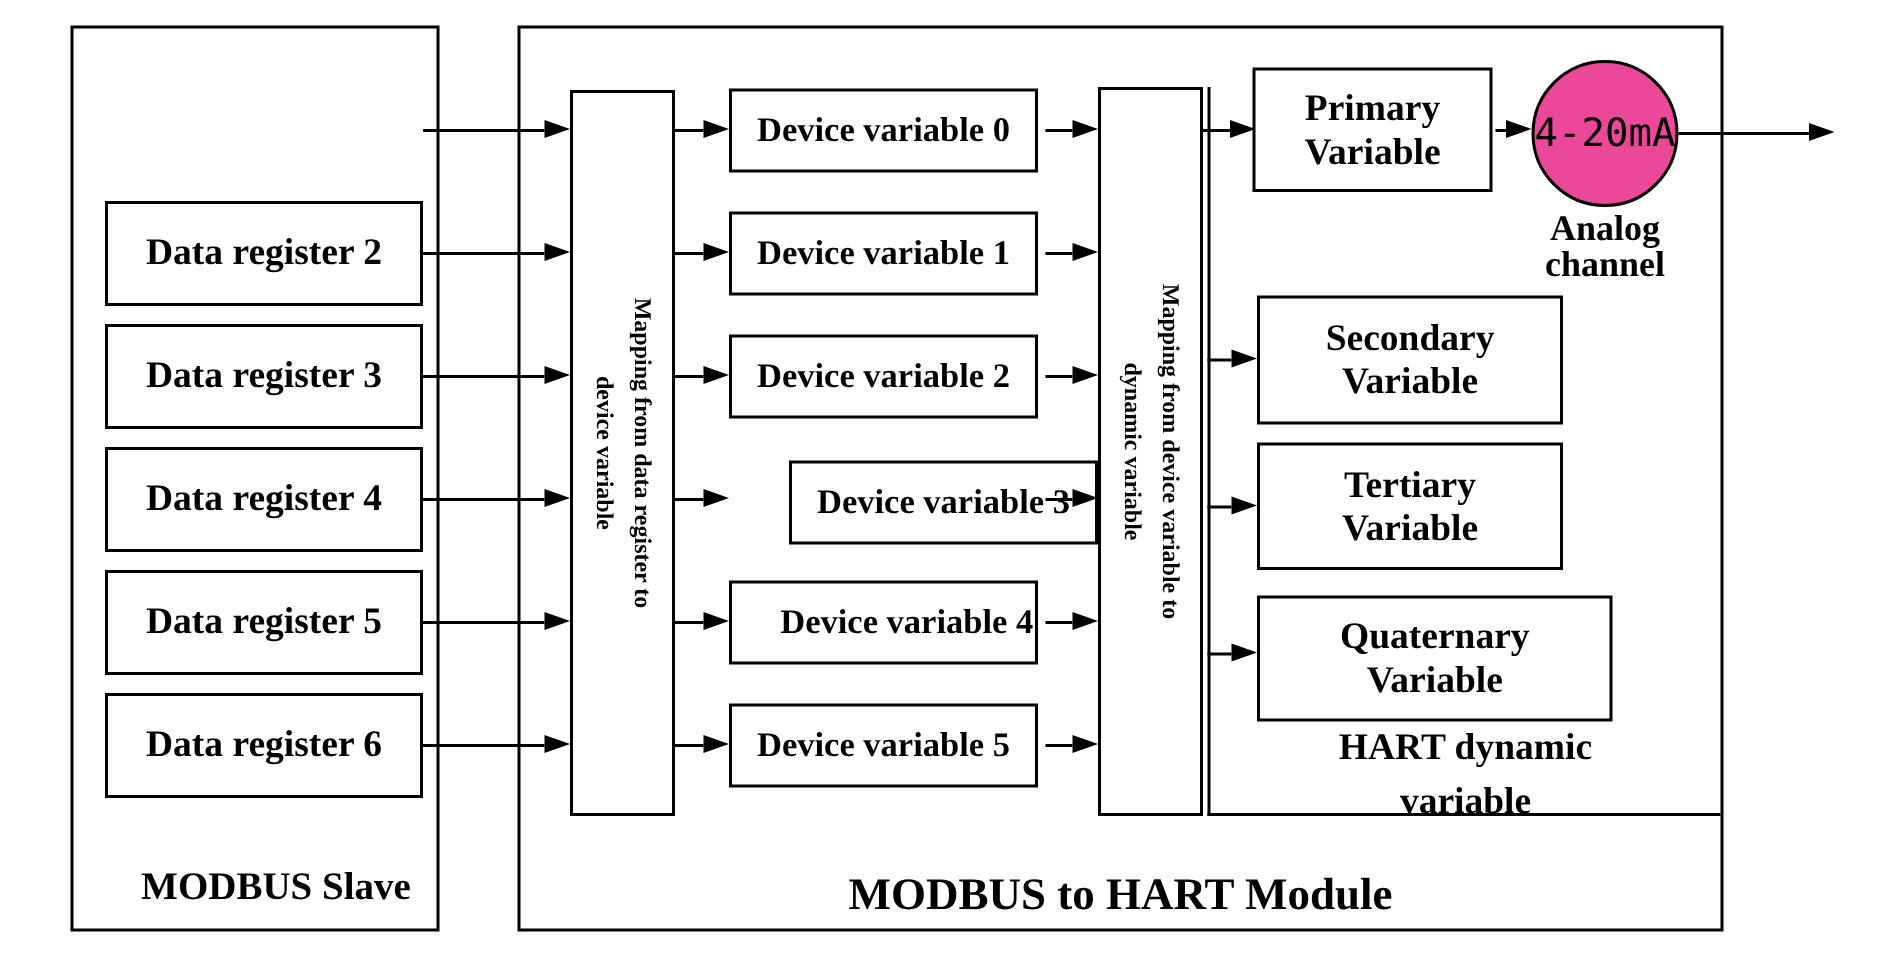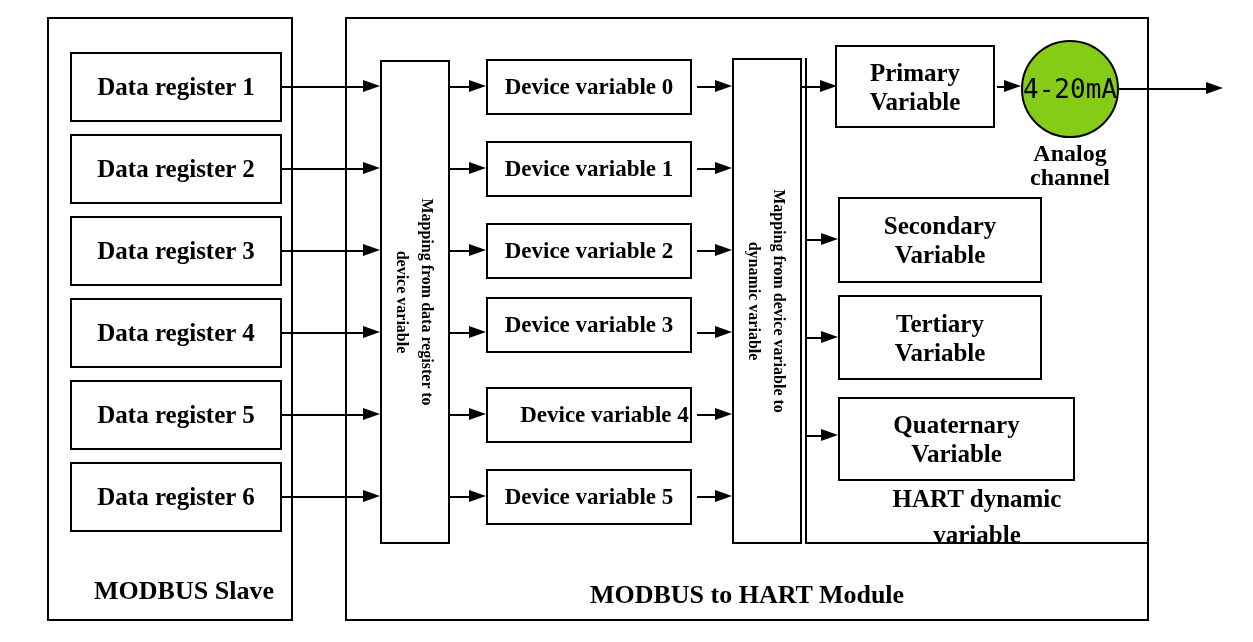--- a/index.html
+++ b/index.html
@@ -40,37 +40,34 @@
     content:'';position:absolute;left:100%;top:-6px;
     width:0;height:0;
     border-left:17px solid #000;
     border-top:6px solid transparent;
     border-bottom:6px solid transparent;
   }
   .line{position:absolute;background:#000;}
   .circle{
     position:absolute;left:1021px;top:40px;width:98px;height:98px;
     border:2px solid #000;border-radius:50%;box-sizing:border-box;
-    background:#84cc16;
+    background:#ec4899;
     display:flex;align-items:center;justify-content:center;
     font-family:"DejaVu Sans Mono",monospace;
     font-weight:normal;font-size:26px;
   }
   .caption{position:absolute;text-align:center;}
 </style>
 </head>
 <body>
 
 <div class="canvas">
 
   <div class="box container-box" style="left:47px;top:17px;width:246px;height:604px;"></div>
 
-  <div class="box reg" style="top:52px;">
-      <span>Data register 1</span>
-    </div>
   <div class="box reg" style="top:134px;">
       <span>Data register 2</span>
     </div>
   <div class="box reg" style="top:216px;">
       <span>Data register 3</span>
     </div>
   <div class="box reg" style="top:298px;">
       <span>Data register 4</span>
     </div>
   <div class="box reg" style="top:380px;">
@@ -93,21 +90,21 @@
 
   <div class="box dv" style="top:59px;">
       <span>Device variable 0</span>
     </div>
   <div class="box dv" style="top:141px;">
       <span>Device variable 1</span>
     </div>
   <div class="box dv" style="top:223px;">
       <span>Device variable 2</span>
     </div>
-  <div class="box dv" style="top:297px;">
+  <div class="box dv" style="top:307px;margin-left:40px;">
       <span>Device variable 3</span>
     </div>
   <div class="box dv" style="top:387px;padding-left:31px;">
       <span>Device variable 4</span>
     </div>
   <div class="box dv" style="top:469px;">
       <span>Device variable 5</span>
     </div>
 
   <div class="box" style="left:732px;top:58px;width:70px;height:486px;">
@@ -143,21 +140,21 @@
   </div>
 
   <div class="circle">
     <span>4-20mA</span>
   </div>
   <div class="caption" style="left:995px;top:141px;width:150px;font-size:24px;line-height:24px;">
     <div>Analog</div>
     <div>channel</div>
   </div>
 
-  <div class="caption" style="left:345px;top:580px;width:804px;font-size:26px;">MODBUS to HART Module</div>
+  <div class="caption" style="left:345px;top:580px;width:804px;font-size:30px;">MODBUS to HART Module</div>
 
   <div class="arrow" style="left:282px;top:86px;width:81px;"></div>
   <div class="arrow" style="left:282px;top:168px;width:81px;"></div>
   <div class="arrow" style="left:282px;top:250px;width:81px;"></div>
   <div class="arrow" style="left:282px;top:332px;width:81px;"></div>
   <div class="arrow" style="left:282px;top:414px;width:81px;"></div>
   <div class="arrow" style="left:282px;top:496px;width:81px;"></div>
 
   <div class="arrow" style="left:450px;top:86px;width:19px;"></div>
   <div class="arrow" style="left:450px;top:168px;width:19px;"></div>

